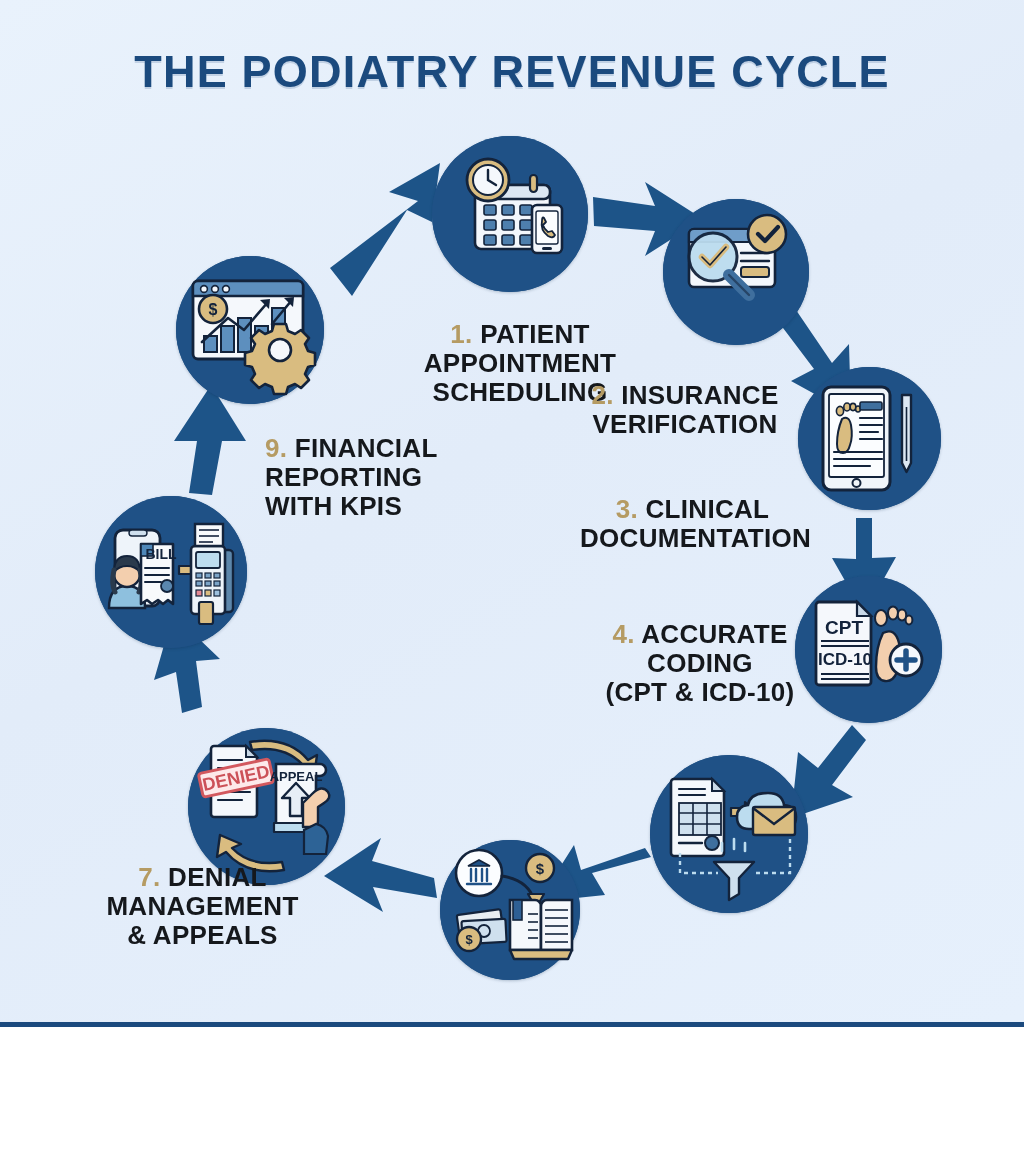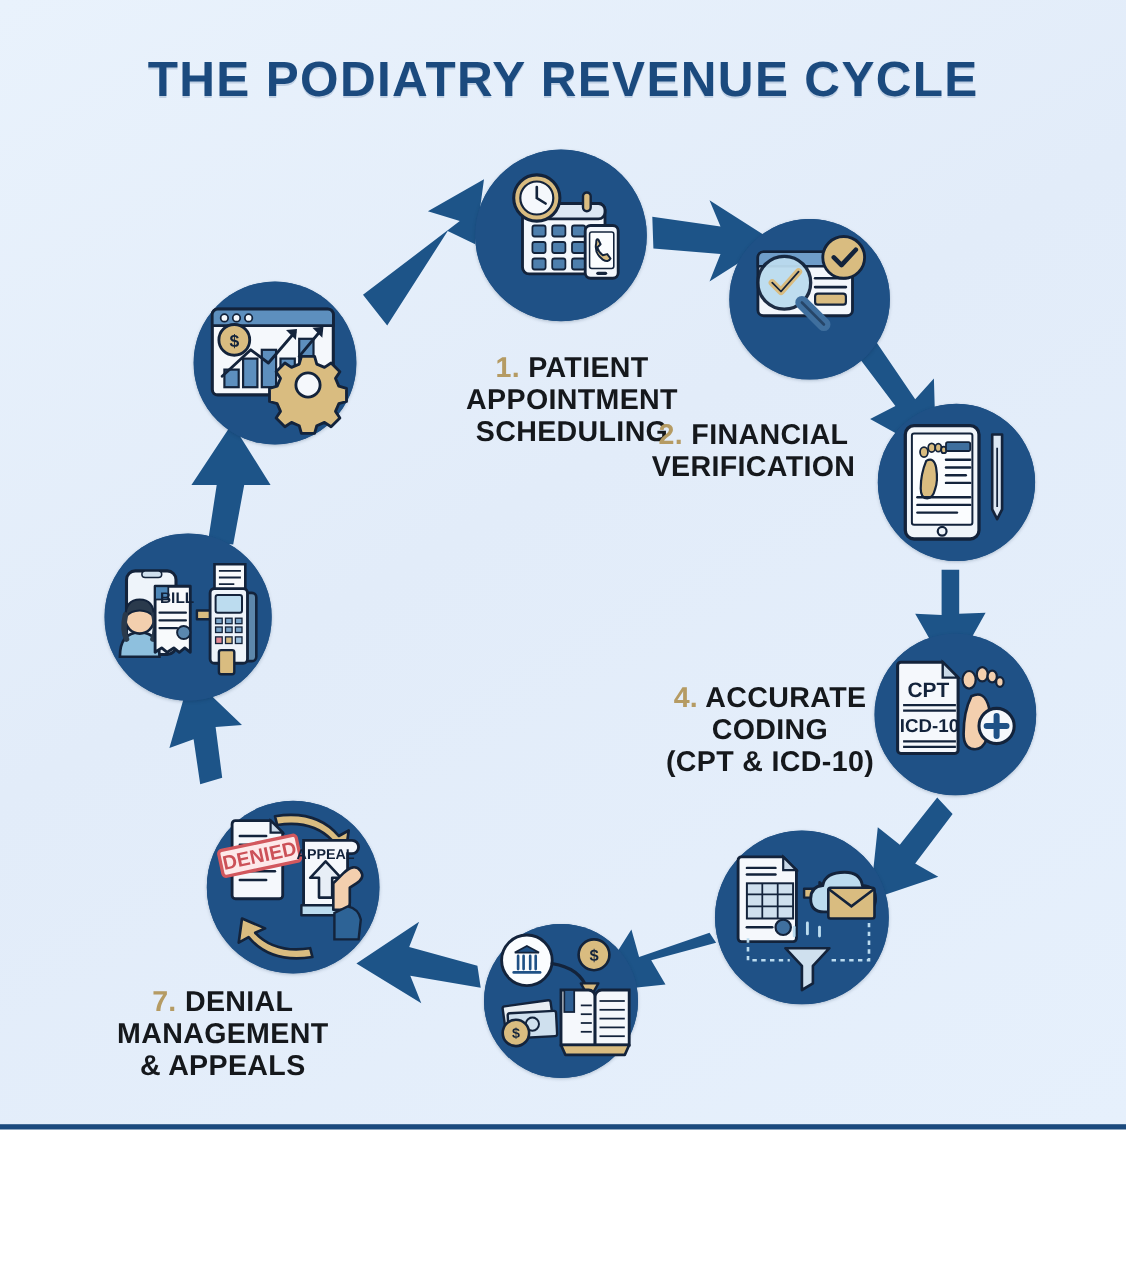--- a/index.html
+++ b/index.html
@@ -175,21 +175,21 @@
         <path d="M39 58 l8 8 l16 -18" fill="none" stroke="#d9bc80" stroke-width="6.5" stroke-linecap="round" stroke-linejoin="round"></path>
         <path d="M39 58 l8 8 l16 -18" fill="none" stroke="#13233b" stroke-width="1.6" stroke-linecap="round" stroke-linejoin="round"></path>
         <path d="M66 76 L86 96" stroke="#3f6f9e" stroke-width="12" stroke-linecap="round"></path>
         <path d="M66 76 L86 96" stroke="#13233b" stroke-width="2.4" stroke-linecap="round" fill="none" opacity="0.55"></path>
 
         <circle cx="104" cy="35" r="19" fill="#d9bc80" stroke="#13233b" stroke-width="2.6"></circle>
         <path d="M95 35 l7 7 l13 -14" fill="none" stroke="#13233b" stroke-width="4.2" stroke-linecap="round" stroke-linejoin="round"></path>
       </svg>
     </div>
     <div class="label lbl-c" style="left:585px; top:352px; width:200px;">
-      <span class="num">2. </span><span>FINANCIAL
+      <span class="num">2. </span><span>INSURANCE
 VERIFICATION</span>
     </div>
 
     <div class="node" style="left:798px; top:367px; width:143px; height:143px;">
       <svg viewBox="0 0 143 143" xmlns="http://www.w3.org/2000/svg">
         <circle cx="71.5" cy="71.5" r="71.5" fill="#1f5186"></circle>
         <rect x="25" y="20" width="67" height="103" rx="8" fill="#f0f5fa" stroke="#13233b" stroke-width="3"></rect>
         <rect x="31" y="27" width="55" height="83" rx="2" fill="#fbfdff" stroke="#13233b" stroke-width="1.8"></rect>
         <circle cx="58.5" cy="116" r="4" fill="none" stroke="#13233b" stroke-width="2"></circle>
 
@@ -207,20 +207,24 @@
           <line x1="62" y1="65" x2="80" y2="65"></line>
           <line x1="62" y1="72" x2="84" y2="72"></line>
           <line x1="36" y1="85" x2="84" y2="85"></line>
           <line x1="36" y1="92" x2="84" y2="92"></line>
           <line x1="36" y1="99" x2="72" y2="99"></line>
         </g>
 
         <path d="M104 28 l9 0 l0 68 l-4.5 9 l-4.5 -9 z" fill="#dce7f3" stroke="#13233b" stroke-width="2.4" stroke-linejoin="round"></path>
         <line x1="108.5" y1="40" x2="108.5" y2="94" stroke="#13233b" stroke-width="1.6"></line>
       </svg>
+    </div>
+    <div class="label lbl-c" style="left:580px; top:466px; width:225px;">
+      <span class="num">3. </span><span>CLINICAL
+DOCUMENTATION</span>
     </div>
 
     <div class="node" style="left:795px; top:576px; width:147px; height:147px;text-align:center;">
       <svg viewBox="0 0 147 147" xmlns="http://www.w3.org/2000/svg">
         <circle cx="73.5" cy="73.5" r="73.5" fill="#1f5186"></circle>
         <path d="M24 26 h38 l14 14 v66 a3 3 0 0 1 -3 3 h-49 a3 3 0 0 1 -3 -3 v-77 a3 3 0 0 1 3 -3 z" fill="#f5f8fc" stroke="#13233b" stroke-width="2.8"></path>
         <path d="M62 26 l14 14 h-14 z" fill="#c9d9e8" stroke="#13233b" stroke-width="2.2"></path>
         <text x="49" y="58" font-family="'Liberation Sans', sans-serif" font-size="19" font-weight="bold" fill="#13233b" text-anchor="middle">CPT</text>
         <g stroke="#13233b" stroke-width="2.2">
           <line x1="26" y1="65" x2="74" y2="65"></line>
@@ -355,27 +359,27 @@
 
         <path d="M88 36 h44 a6 6 0 0 1 0 12 h-4 v48 h-40 z" fill="#f5f8fc" stroke="#13233b" stroke-width="2.6"></path>
         <text x="108" y="53" font-family="'Liberation Sans', sans-serif" font-size="13" font-weight="bold" fill="#13233b" text-anchor="middle">APPEAL</text>
         <path d="M102 88 v-18 h-8 l14 -15 l14 15 h-8 v18 z" fill="#e7eef6" stroke="#13233b" stroke-width="2.4" stroke-linejoin="round"></path>
         <path d="M86 95 h44 l-4 9 h-40 z" fill="#bcdcef" stroke="#13233b" stroke-width="2.2" stroke-linejoin="round"></path>
 
         <path d="M124 66 q10 -10 16 -2 q4 6 -4 11 l-6 4 v14 q0 6 -7 6 h-8 v-24 z" fill="#f3cfae" stroke="#13233b" stroke-width="2.4" stroke-linejoin="round"></path>
         <path d="M128 96 q10 2 12 12 l-2 18 h-22 v-24 z" fill="#2d6396" stroke="#13233b" stroke-width="2.2"></path>
       </svg>
     </div>
-    <div class="label lbl-c" style="left:105px; top:867px; width:195px;">
+    <div class="label lbl-c" style="left:105px; top:834px; width:195px;">
       <span class="num">7. </span><span>DENIAL
 MANAGEMENT
 &amp; APPEALS</span>
     </div>
 
-    <div class="node" style="left:95px; top:485px; width:152px; height:152px;">
+    <div class="node" style="left:95px; top:496px; width:152px; height:152px;">
       <svg viewBox="0 0 152 152" xmlns="http://www.w3.org/2000/svg">
         <circle cx="76" cy="76" r="76" fill="#1f5186"></circle>
 
         <rect x="20" y="34" width="45" height="76" rx="8" fill="#eef4fa" stroke="#13233b" stroke-width="2.8"></rect>
         <rect x="34" y="34" width="18" height="6" rx="3" fill="#cfe0ee" stroke="#13233b" stroke-width="1.4"></rect>
 
         <path d="M14 112 q0 -22 18 -22 q18 0 18 22 z" fill="#8ec0de" stroke="#13233b" stroke-width="2.4"></path>
         <circle cx="32" cy="78" r="13" fill="#f3cfae" stroke="#13233b" stroke-width="2.4"></circle>
         <path d="M19 76 q0 -16 13 -16 q13 0 13 16 q-5 -6 -13 -6 q-8 0 -13 6 z" fill="#2a3a4c" stroke="#13233b" stroke-width="2"></path>
         <path d="M19 74 q-3 14 1 22 M45 74 q3 14 -1 22" fill="none" stroke="#2a3a4c" stroke-width="5" stroke-linecap="round"></path>
@@ -439,17 +443,22 @@
         <path d="M108 42 l10 -1 l-1 10 z" fill="#13233b"></path>
         <circle cx="37" cy="53" r="14" fill="#d9bc80" stroke="#13233b" stroke-width="2.6"></circle>
         <text x="37" y="59" font-family="'Liberation Sans', sans-serif" font-size="16" font-weight="bold" fill="#13233b" text-anchor="middle">$</text>
 
         <g transform="translate(104,94)">
           <path d="M-6 -26 h12 l2 7 l7 3 l6 -4 l8 8 l-4 6 l3 7 l7 2 v12 l-7 2 l-3 7 l4 6 l-8 8 l-6 -4 l-7 3 l-2 7 h-12 l-2 -7 l-7 -3 l-6 4 l-8 -8 l4 -6 l-3 -7 l-7 -2 v-12 l7 -2 l3 -7 l-4 -6 l8 -8 l6 4 l7 -3 z" fill="#d9bc80" stroke="#13233b" stroke-width="2.6" stroke-linejoin="round"></path>
           <circle cx="0" cy="0" r="11" fill="#f5f8fc" stroke="#13233b" stroke-width="2.6"></circle>
         </g>
       </svg>
     </div>
+    <div class="label lbl-l" style="left:265px; top:405px; width:230px;">
+      <span class="num">9. </span><span>FINANCIAL
+REPORTING
+WITH KPIS</span>
+    </div>
 
   </div>
   <div id="bottom-rule"></div>
   <div id="bottom-white"></div>
 </div>
 
 </body></html>

